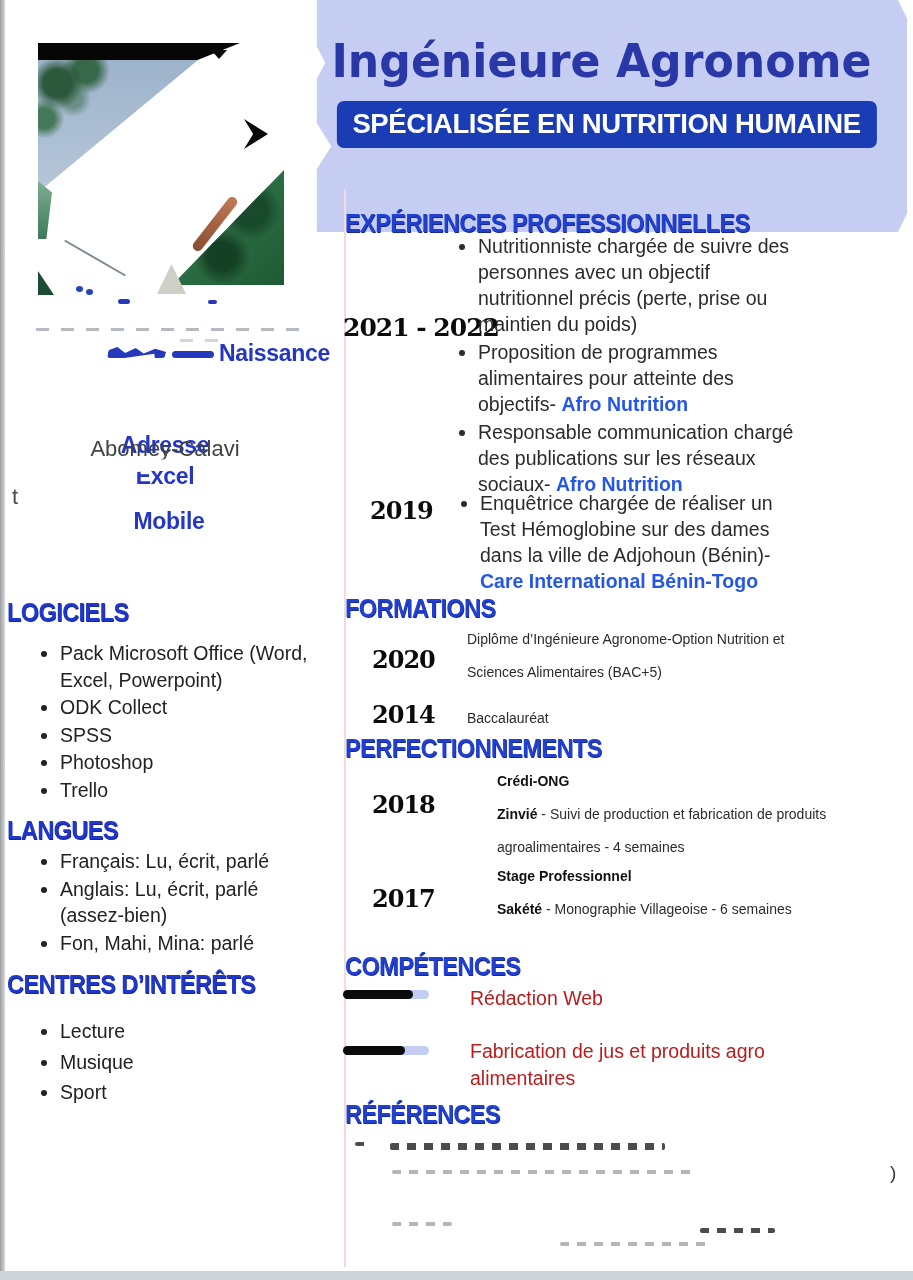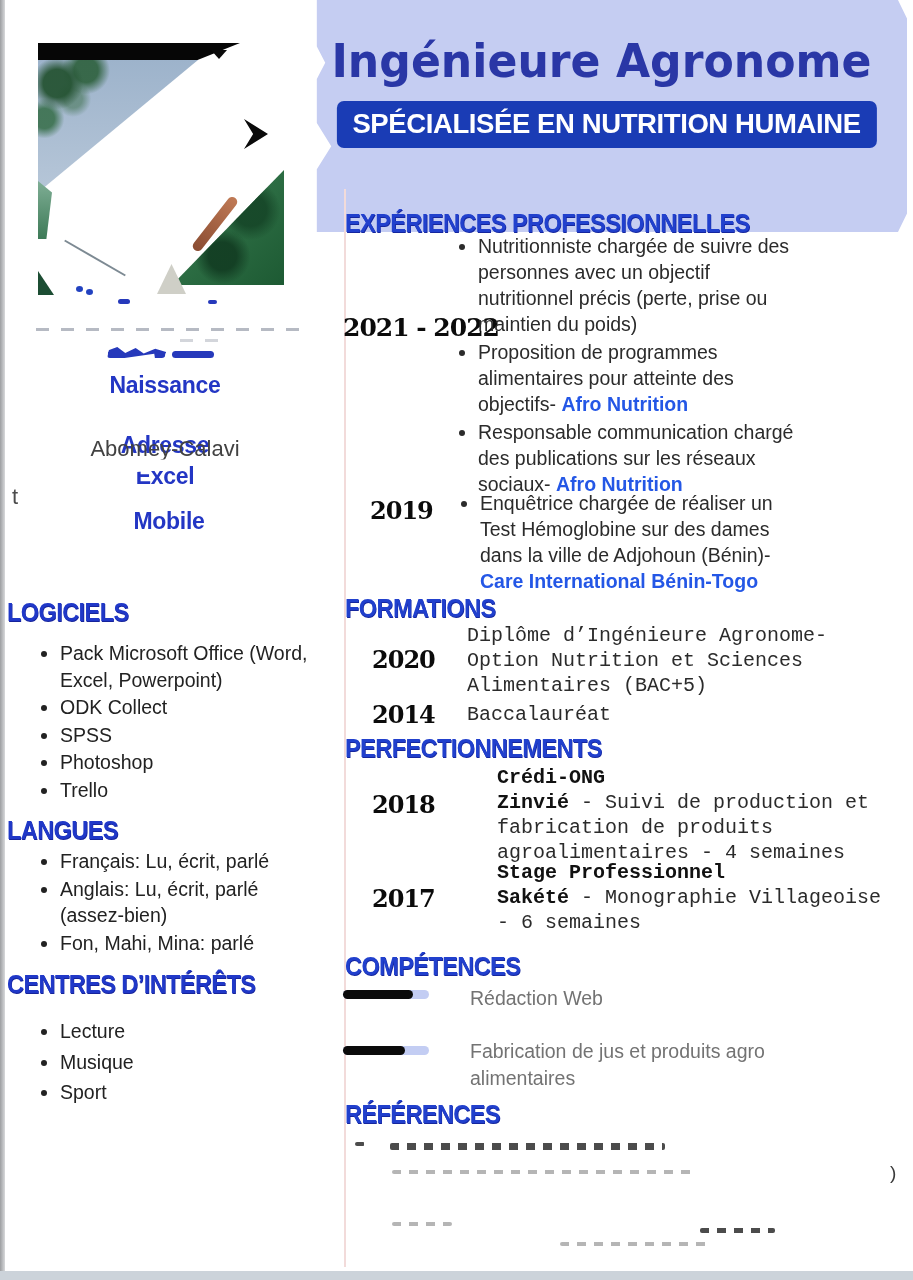--- a/index.html
+++ b/index.html
@@ -91,27 +91,27 @@
   
   .main-h { position:absolute; color:#2140cd; font-weight:800; font-size:25px;
             letter-spacing:-0.6px; transform:scaleX(0.94); transform-origin:left;
             text-shadow:0.6px 0.8px 0 #15269e; white-space:nowrap; }
   .year { position:absolute; font-family:"DejaVu Serif", serif; font-weight:700; color:#0b0b0b;
           font-size:24px; letter-spacing:-1px; white-space:nowrap; }
   .exp-list { position:absolute; width:345px; list-style:disc; padding-left:22px;
               font-size:19.5px; line-height:26px; color:#2b2b2b; }
   .exp-list li { margin-bottom:2px; }
   .blue-link { color:#2457e6; font-weight:700; }
-  .blocktext { position:absolute; font-size:20px; line-height:25px; color:#2b2b2b;font-family:Liberation Mono, monospace; }
+  .blocktext { position:absolute; font-size:14px; line-height:33px; color:#2b2b2b; }
   .boldline { font-weight:700; color:#111; }
 
   
   .skillbar { position:absolute; width:86px; height:9px; border-radius:5px; background:#c3cdf3; }
   .skillfill { height:100%; border-radius:5px; background:#0b0b0b; }
-  .skill-label { position:absolute; width:330px; font-size:19.5px; line-height:26.5px; color:#737373; }
+  .skill-label { position:absolute; width:330px; font-size:19.5px; line-height:26.5px; color:#b91c1c; }
 
   
   .ref-smudge { position:absolute; height:7px;
                 background:repeating-linear-gradient(90deg,#2c2c2c 0 9px, rgba(0,0,0,0) 9px 17px);
                 opacity:.85; border-radius:2px; }
   .ref-smudge.faint { opacity:.35; height:4px; }
   .ref-frag { position:absolute; color:#3a3a3a; font-size:19px; }
 </style>
 </head>
 <body>
@@ -144,21 +144,21 @@
   </div>
 
   <div class="pinfo">
     <div class="smudge-blue" style="left:118px; top:299px; width:12px; height:5px;"></div>
     <div class="smudge-blue" style="left:208px; top:300px; width:9px; height:4px;"></div>
     <div class="smudge-gray" style="left:36px; top:328px; width:266px;"></div>
     <div class="smudge-gray" style="left:180px; top:339px; width:40px; opacity:.6;"></div>
     <div class="smudge-blue" style="left:108px; top:347px; width:58px; height:11px; transform:skewX(-12deg); clip-path:polygon(0 30%,14% 0,30% 55%,46% 10%,62% 60%,80% 15%,100% 45%,100% 100%,0 100%);"></div>
     <div class="smudge-blue" style="left:172px; top:351px; width:42px; height:7px; border-radius:4px;"></div>
 
-    <div class="plabel" style="top:372px;">Naissance</div>
+    <div class="plabel" style="top:340px;text-align:right;">Naissance</div>
     <div class="wipe" style="left:95px; top:358px; width:60px; height:6px;"></div>
 
     <div class="plabel" style="top:432px;">Adresse</div>
     <div class="pvalue" style="top:436px;">Abomey-Calavi</div>
 
     <div class="plabel" style="top:463px;">Excel</div>
     <div class="wipe" style="left:120px; top:461px; width:55px; height:10px; transform:rotate(-5deg);"></div>
 
     <div class="stray" style="left:12px; top:484px;">t</div>
 

